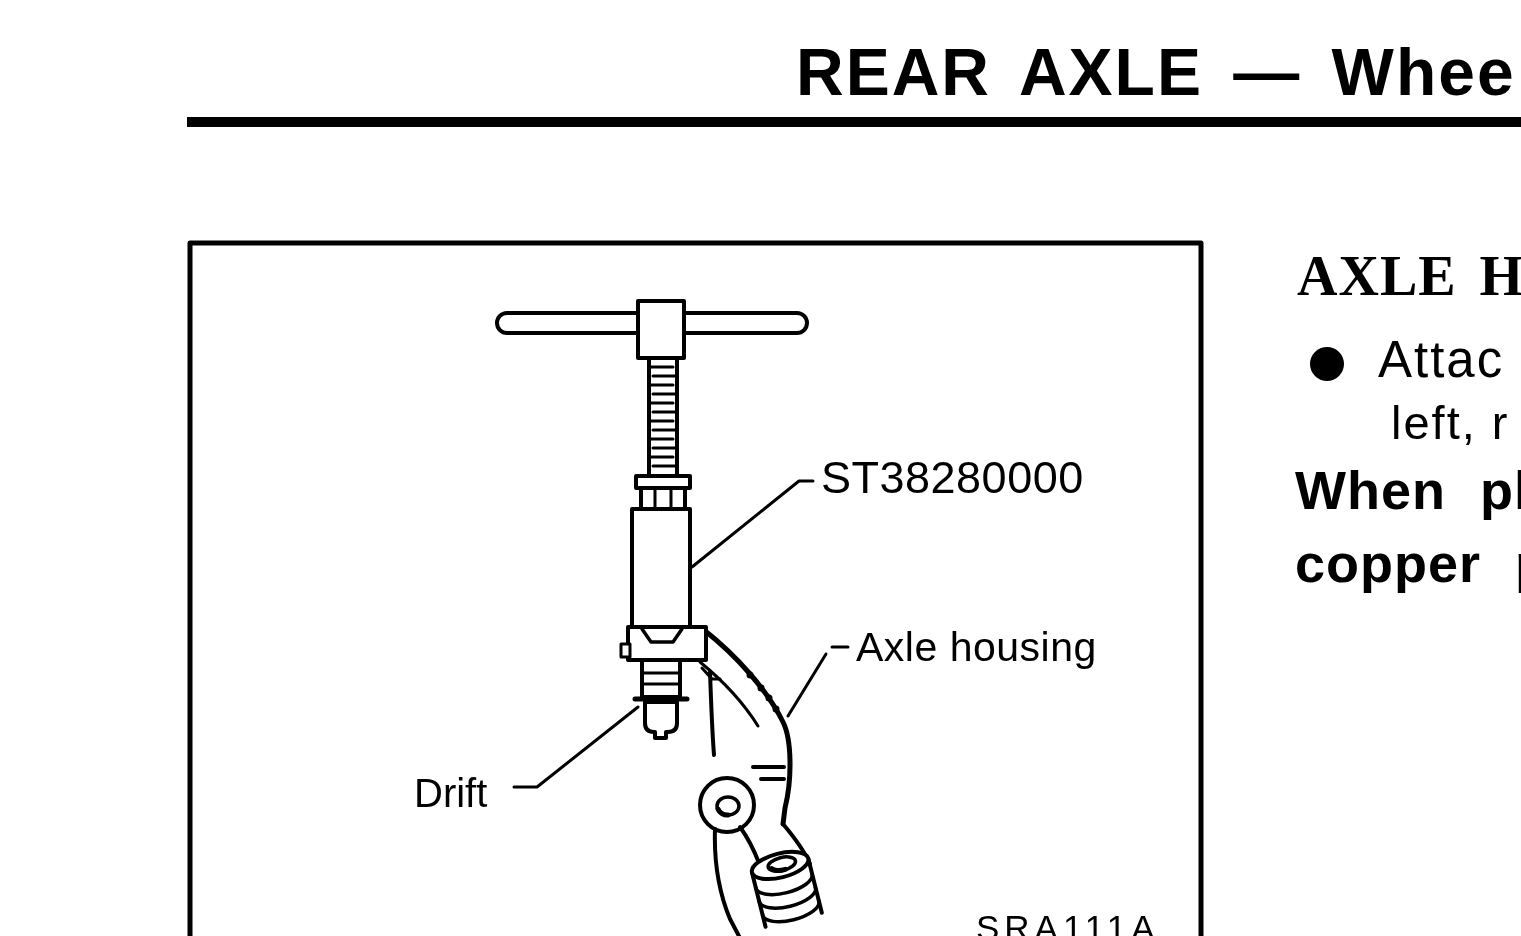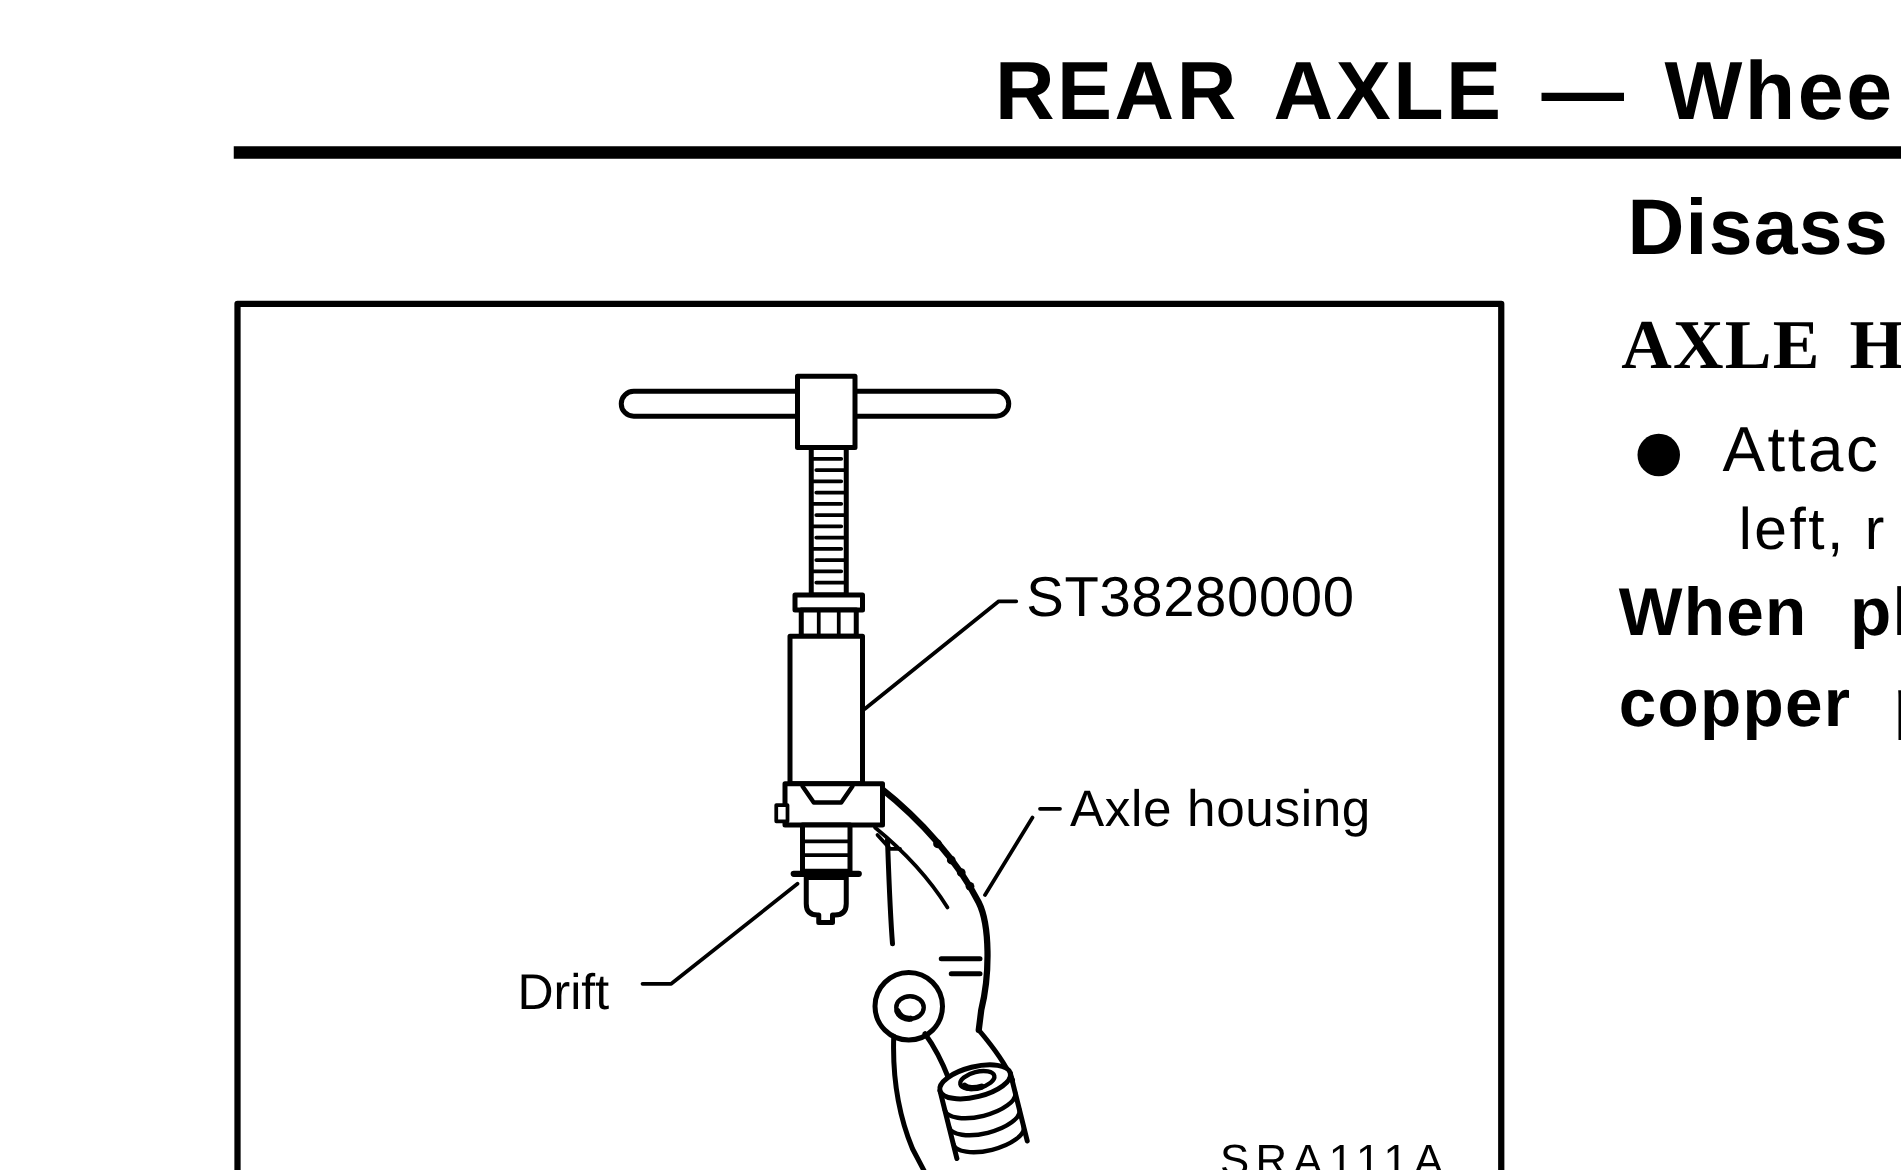--- a/index.html
+++ b/index.html
@@ -22,21 +22,20 @@
 </style>
 </head>
 <body>
 
 <div class="page">
 
   <div class="abs page-header">REAR AXLE — Whee</div>
 
   <div class="abs header-rule"></div>
 
-  <div class="abs h1">Disass</div>
   <div class="abs h2">AXLE H</div>
 
   <div class="abs bullet-dot"></div>
   <div class="abs body-line1">Attac</div>
   <div class="abs body-line2">left, r</div>
   <div class="abs bold-line1">When pl</div>
   <div class="abs bold-line2">copper p</div>
 
   <svg class="abs figure-svg" width="1017" height="696" viewBox="0 0 1017 696">
     <g stroke="#000" fill="none" stroke-width="4" stroke-linecap="round" stroke-linejoin="round">

